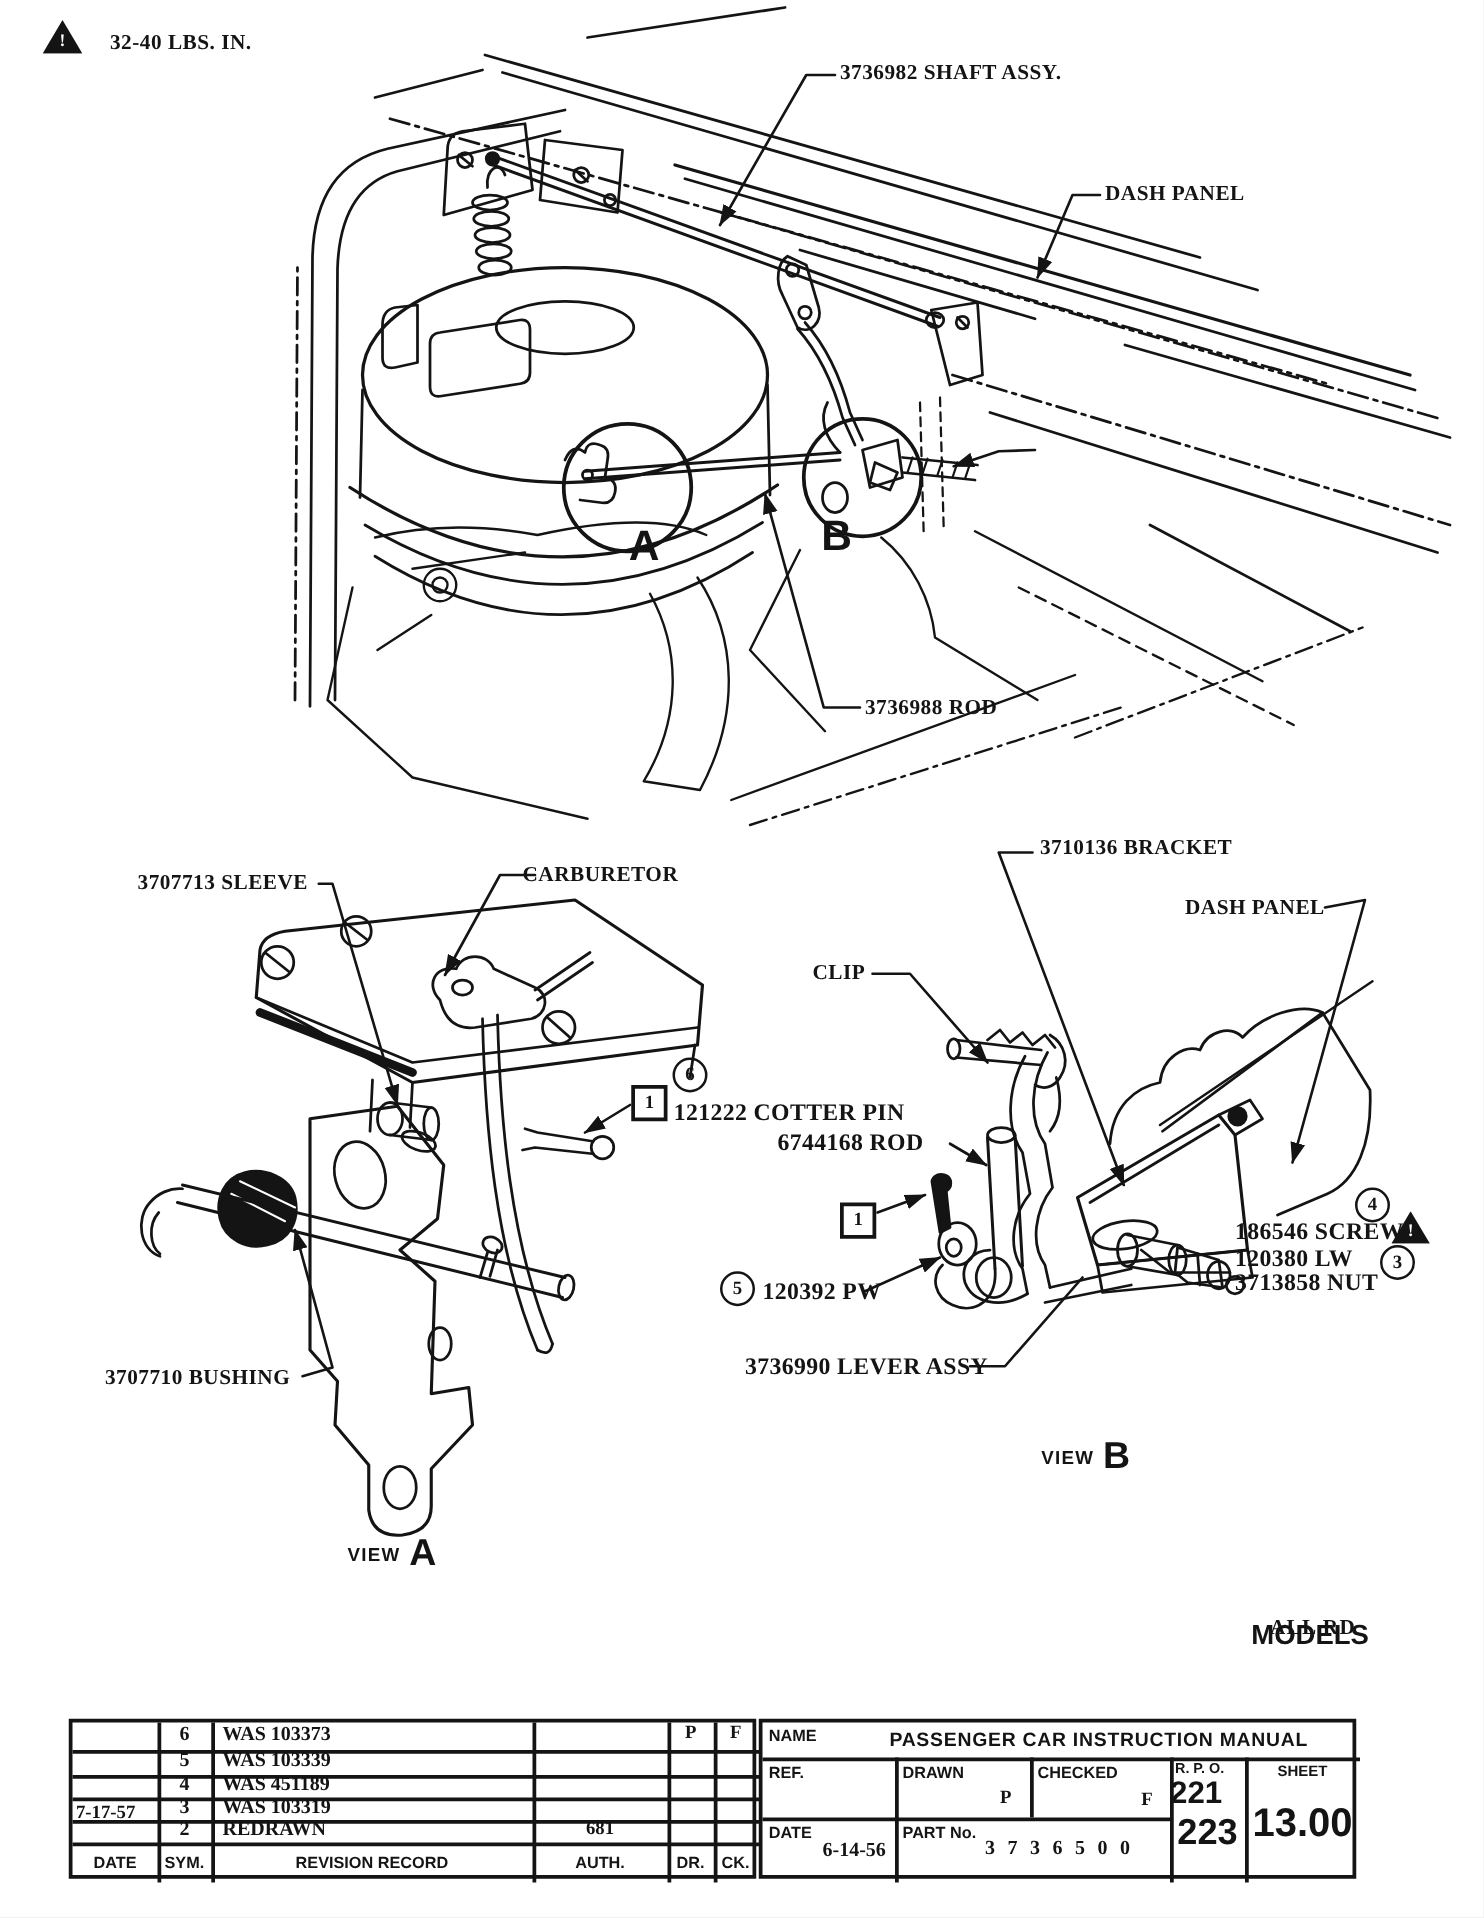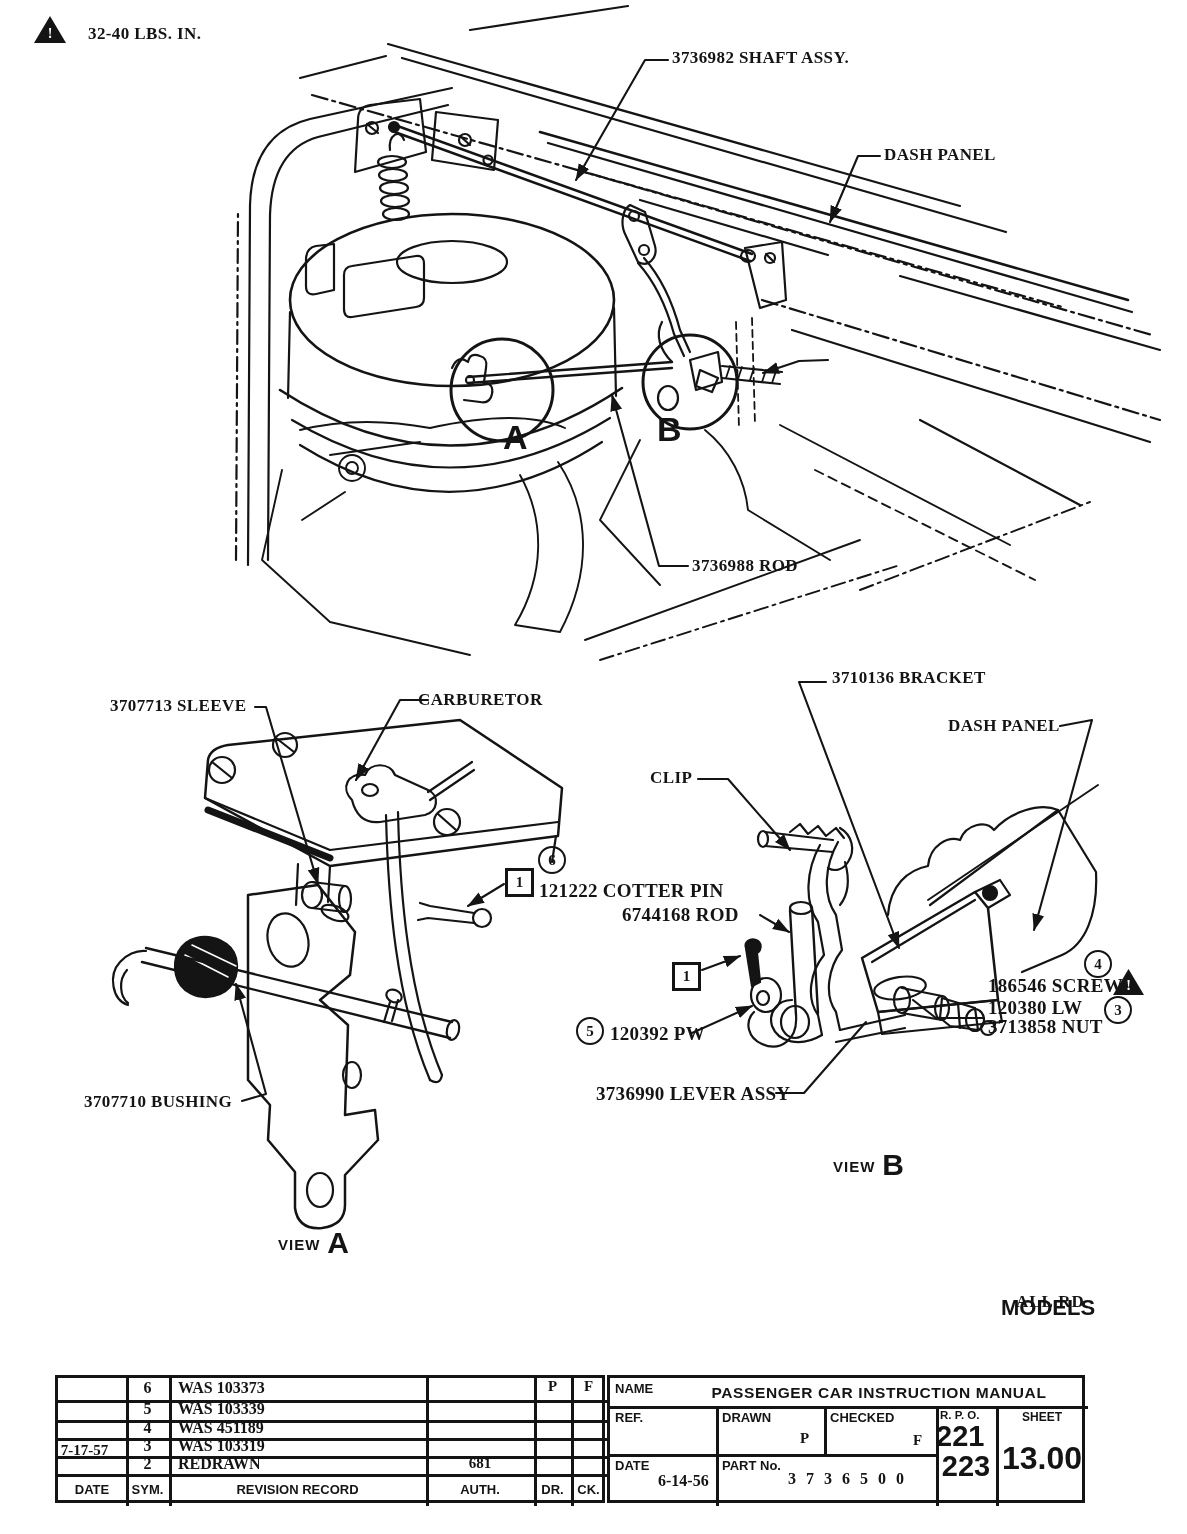--- a/index.html
+++ b/index.html
@@ -331,21 +331,21 @@
   <div class="th" style="left:5px;top:3px">NAME</div>
   <div class="big tc" style="left:60px;top:6px;width:418px;font-size:15.5px;letter-spacing:.6px">PASSENGER CAR INSTRUCTION MANUAL</div>
 
   <div class="th" style="left:5px;top:32px">REF.</div>
   <div class="th" style="left:112px;top:32px">DRAWN</div>
   <div class="tv" style="left:190px;top:52px;font-size:15px">P</div>
   <div class="th" style="left:220px;top:32px">CHECKED</div>
   <div class="tv" style="left:303px;top:54px;font-size:15px">F</div>
 
   <div class="th" style="left:330px;top:31px;font-size:11.5px">R. P. O.</div>
-  <div class="big tc" style="left:326px;top:44px;width:40px;font-size:29px;line-height:1">221</div>
+  <div class="big tc" style="left:326px;top:44px;width:40px;font-size:25px;line-height:1">221</div>
   <div class="big tc" style="left:326px;top:74px;width:60px;font-size:29px;line-height:1">223</div>
 
   <div class="th tc" style="left:386px;top:32px;width:92px;font-size:12px">SHEET</div>
   <div class="big tc" style="left:386px;top:62px;width:92px;font-size:32px">13.00</div>
 
   <div class="th" style="left:5px;top:80px">DATE</div>
   <div class="tv" style="left:48px;top:94px">6-14-56</div>
   <div class="th" style="left:112px;top:80px">PART No.</div>
   <div class="tv" style="left:178px;top:92px;letter-spacing:3px">3 7 3 6 5 0 0</div>
 </div>

